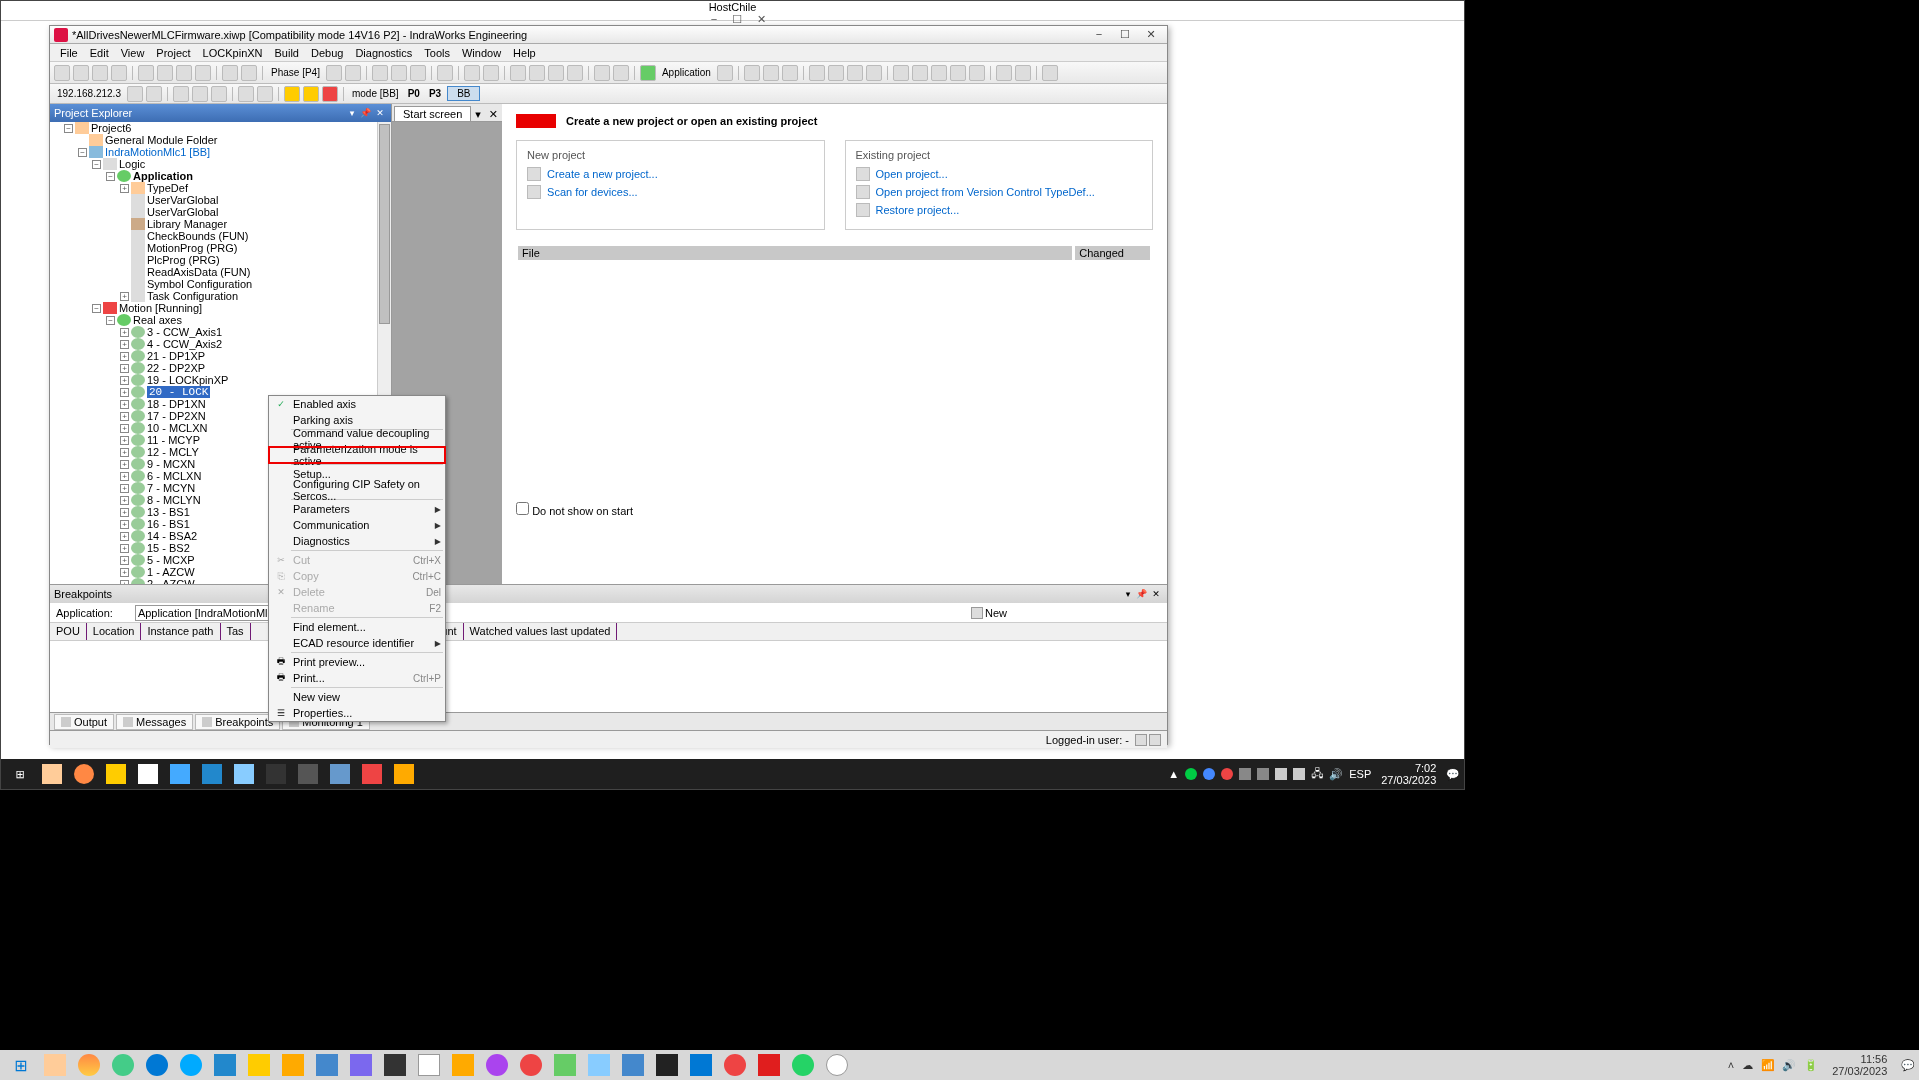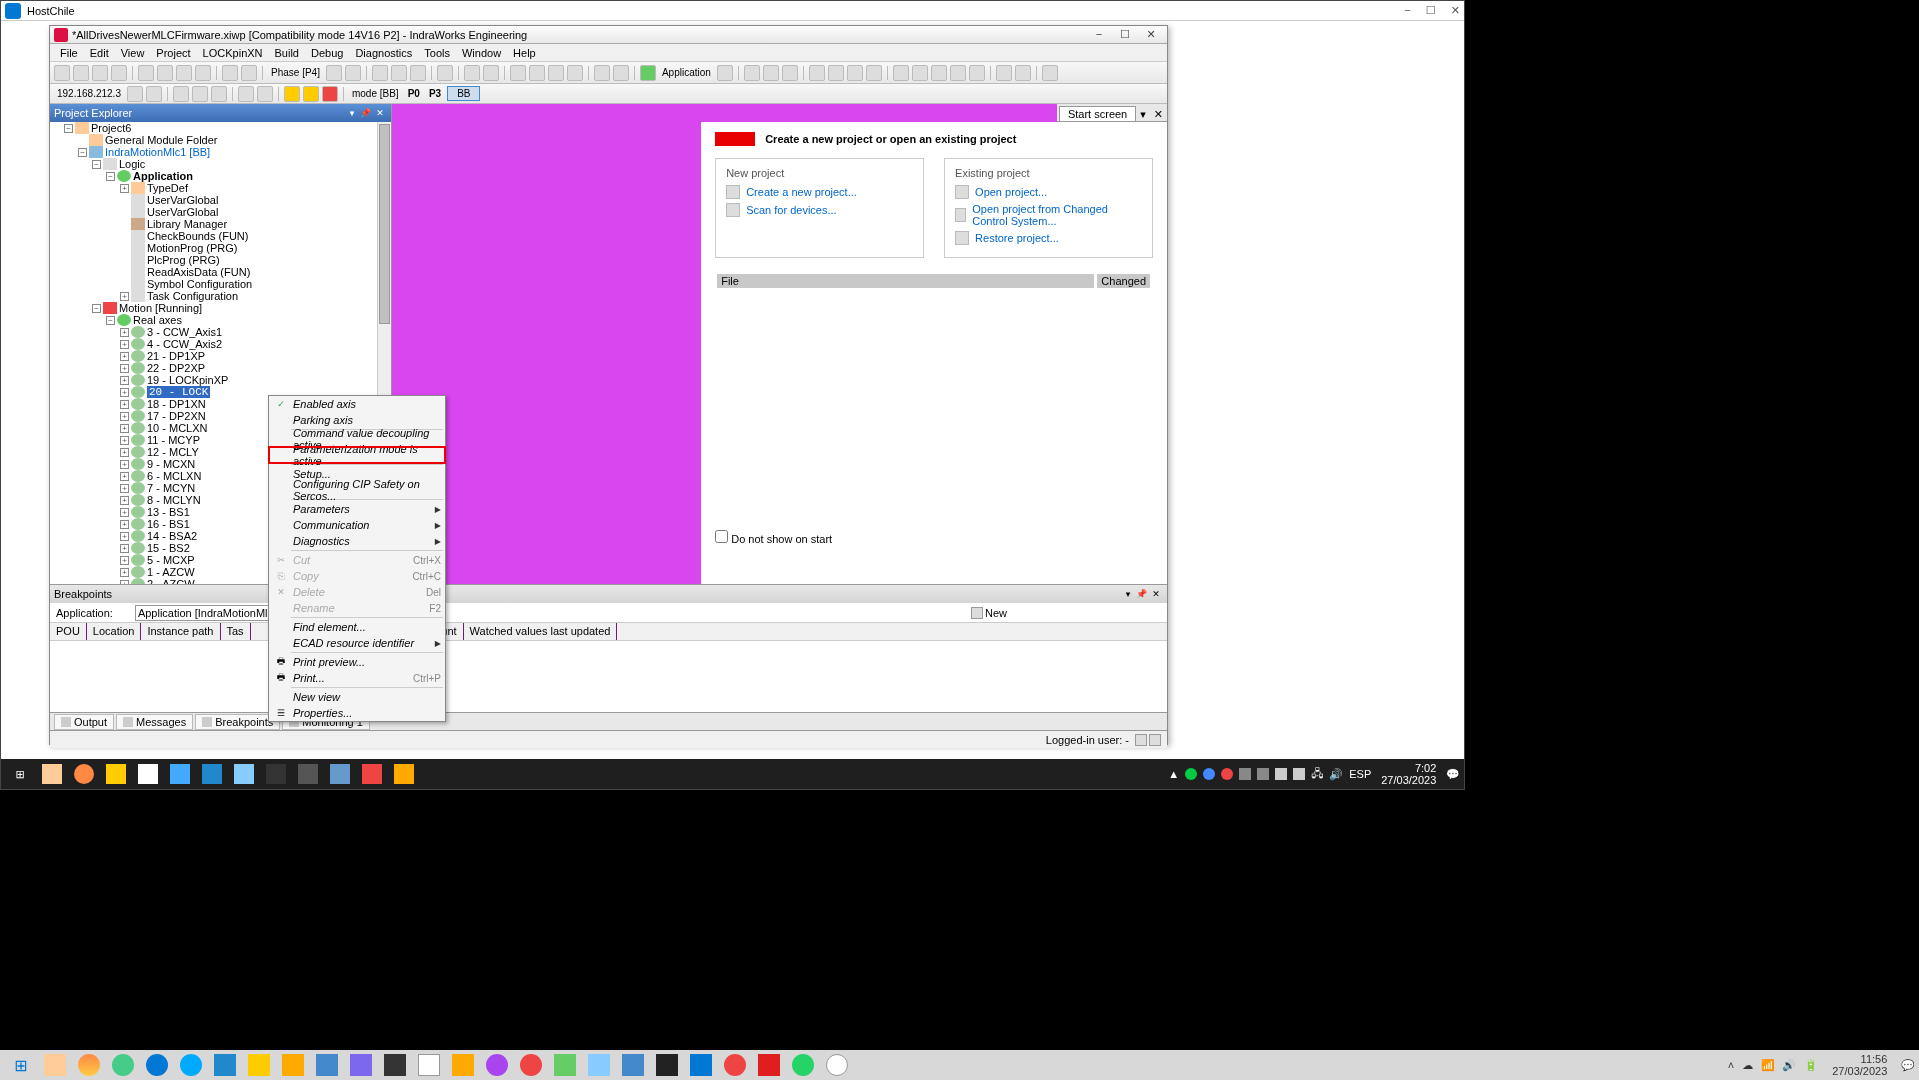--- a/index.html
+++ b/index.html
@@ -1,20 +1,20 @@
 <!DOCTYPE html>
 <html><head>
 <meta charset="utf-8">
 <style>
 * { margin: 0; padding: 0; box-sizing: border-box; font-family: "Segoe UI", Tahoma, sans-serif; font-size: 11px; }
 body { background: #000; overflow: hidden; width: 1919px; height: 1080px; position: relative; }
 
 
 .remote-window { position: absolute; left: 0; top: 0; width: 1465px; height: 790px; background: #fff; border: 1px solid #444; }
-.remote-titlebar { height: 20px; background: #fff; display: flex; align-items: center; padding: 0 4px; border-bottom: 1px solid #ccc; }
+.remote-titlebar { height: 20px; background: #fff; display: flex; align-items: center; padding: 0 4px; border-bottom: 1px solid #ccc; flex-direction: column; }
 .remote-titlebar .icon { width: 16px; height: 16px; background: #0078d4; border-radius: 3px; margin-right: 6px; }
 .remote-titlebar .title { flex: 1; font-size: 11px; }
 .remote-titlebar .controls span { margin-left: 12px; color: #555; cursor: default; }
 
 
 .ide-window { position: absolute; left: 48px; top: 24px; width: 1119px; height: 720px; background: #f0f0f0; border: 1px solid #888; box-shadow: 2px 2px 6px rgba(0,0,0,0.3); }
 .ide-titlebar { height: 18px; background: linear-gradient(#fdfdfd, #e8e8e8); display: flex; align-items: center; padding: 0 4px; border-bottom: 1px solid #aaa; }
 .ide-titlebar .icon { width: 14px; height: 14px; background: #d14; border-radius: 2px; margin-right: 4px; }
 .ide-titlebar .title { flex: 1; font-size: 11px; }
 .ide-titlebar .controls { display: flex; gap: 2px; }
@@ -41,21 +41,21 @@
 .tree-row { display: flex; align-items: center; height: 12px; white-space: nowrap; padding-top:0; }
 .tree-row .toggle { width: 9px; height: 9px; border: 1px solid #888; font-size: 8px; line-height: 7px; text-align: center; margin-right: 2px; color:#555; }
 .tree-row .noicon { width:9px; margin-right:2px; }
 .tree-row .icon { width: 14px; height: 12px; margin-right: 2px; display:inline-block; }
 .tree-row .label { font-size: 11px; }
 .tree-row.selected .label { background: #316ac5; color: #fff; padding: 0 2px; font-family: Liberation Mono, monospace; }
 .ind { display:inline-block; }
 .i1{width:14px}.i2{width:28px}.i3{width:42px}.i4{width:56px}.i5{width:70px}
 
 
-.main-area { flex: 1; display: flex; flex-direction: column; background: #d946ef; align-items: flex-end; }
+.main-area { flex: 1; display: flex; flex-direction: row; background: #a3a3a3; }
 .tab-strip { height: 18px; background: #e8e8e8; display: flex; align-items: flex-end; padding-left: 2px; border-bottom:1px solid #999; }
 .tab { background: #fff; border: 1px solid #999; border-bottom: none; padding: 1px 8px; font-size: 11px; }
 .start-screen { flex: 1; background: #fff; padding: 10px 14px; overflow: auto; }
 .start-banner { display: flex; align-items: center; margin-bottom: 12px; }
 .start-banner .redbox { width: 40px; height: 14px; background: #e80000; margin-right: 10px; }
 .start-banner .text { font-size: 11px; font-weight: bold; }
 .start-cols { display: flex; gap: 20px; }
 .start-col { flex: 1; border: 1px solid #ccc; padding: 8px 10px; }
 .start-col .grp-title { color: #555; font-size: 11px; margin-bottom: 6px; }
 .link-row { display: flex; align-items: center; gap: 6px; margin-bottom: 4px; }
@@ -64,21 +64,21 @@
 .recent { margin-top: 14px; }
 .recent-title { color:#555; font-size:11px; margin-bottom:4px; }
 .recent-table { width: 100%; }
 .recent-table th { background: #c8c8c8; text-align: left; font-weight: normal; padding: 1px 4px; font-size: 11px; border-right:1px solid #fff;}
 .donotshow { margin-top: 240px; font-size:11px; }
 
 
 .context-menu { position: absolute; left: 218px; top: 369px; width: 178px; background: #f4f4f4; border: 1px solid #888; box-shadow: 2px 2px 4px rgba(0,0,0,0.3); z-index: 1000; }
 .cm-item { display: flex; align-items: center; height: 16px; padding: 0 4px; font-size: 11px; position: relative; }
 .cm-item .cm-icon { width: 16px; height: 14px; margin-right: 4px; display:flex; align-items:center; justify-content:center; font-size:9px; }
-.cm-item .cm-label { flex: 1; font-style: italic; }
+.cm-item .cm-label { flex: 1; }
 .cm-item .cm-short { color: #888; font-size: 10px; }
 .cm-item .cm-arrow { font-size: 8px; color: #333; }
 .cm-item.disabled { color: #aaa; }
 .cm-item.checked .cm-icon::before { content: "✓"; color: #2a5; }
 .cm-item.highlighted { outline: 2px solid #e00; outline-offset: -1px; }
 .cm-sep { height: 1px; background: #ccc; margin: 1px 2px 1px 22px; }
 
 
 .breakpoints { height: 128px; border-top: 1px solid #999; background: #fff; }
 .bp-toolbar { height: 20px; display: flex; align-items: center; padding: 0 6px; gap: 22px; border-bottom:1px solid #ccc; }
@@ -507,21 +507,21 @@
                 </div>
             </div>
             <div class="start-col">
               <div class="grp-title">Existing project</div>
               <div class="link-row">
                   <div class="icon"></div>
                   <span class="link">Open project...</span>
                 </div>
               <div class="link-row">
                   <div class="icon"></div>
-                  <span class="link">Open project from Changed Control System...</span>
+                  <span class="link">Open project from Version Control TypeDef...</span>
                 </div>
               <div class="link-row">
                   <div class="icon"></div>
                   <span class="link">Restore project...</span>
                 </div>
             </div>
           </div>
           <div class="recent">
             <table class="recent-table">
               <tbody>

